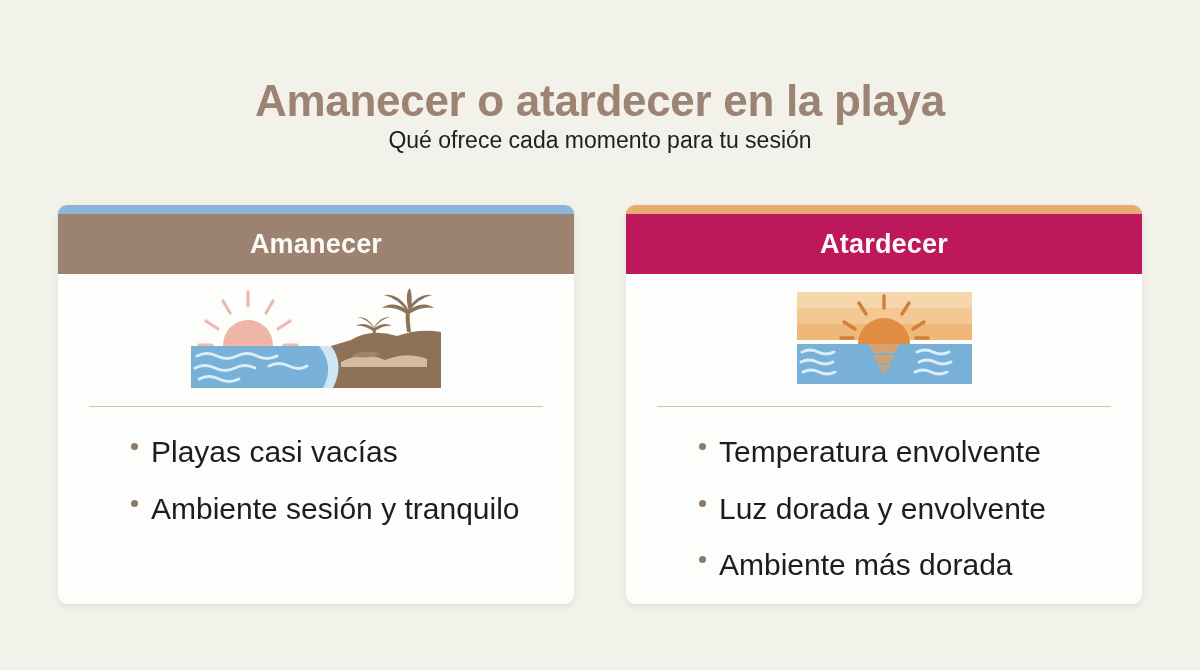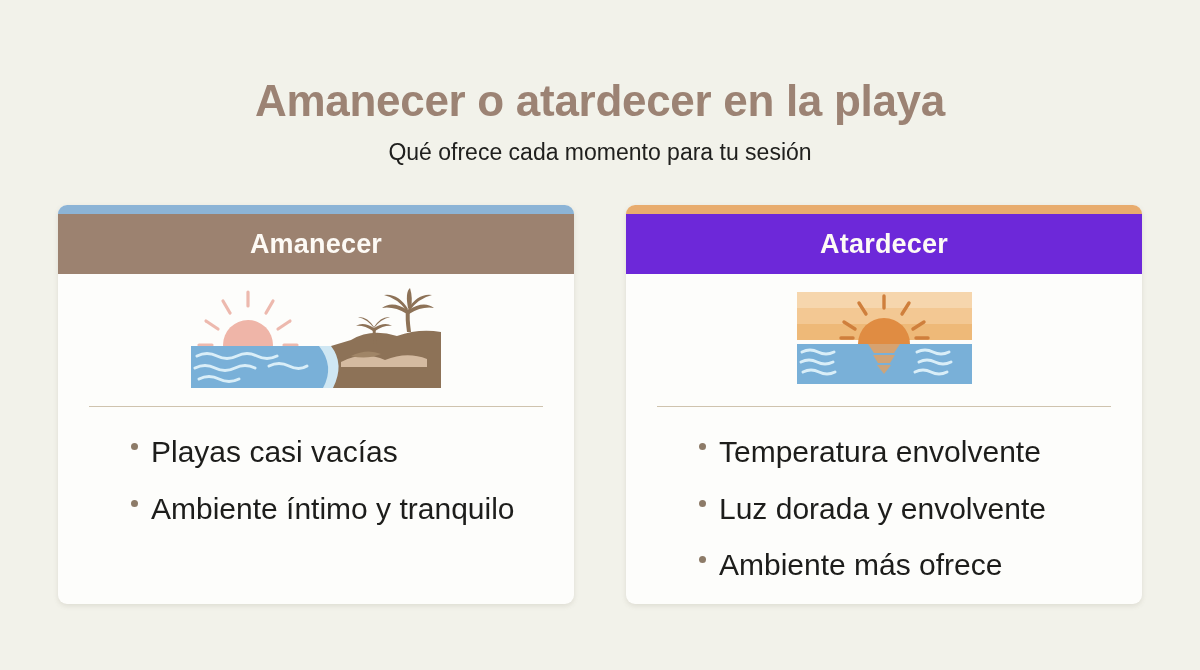--- a/index.html
+++ b/index.html
@@ -30,21 +30,20 @@
     font-size: 44px;
     font-weight: bold;
     color: #9c8374;
     letter-spacing: -0.3px;
     line-height: 1.15;
   }
 
   .page-subtitle {
     font-size: 23px;
     color: #20201e;
-    margin-top: 12px;
     line-height: 1.2;
   }
 
   
   .cards {
     position: absolute;
     top: 205px;
     left: 0;
     width: 1200px;
     display: flex;
@@ -208,30 +207,30 @@
 
         <div class="divider"></div>
 
         <ul class="bullet-list">
           <li class="bullet-item">
             <span class="bullet-dot"></span>
             <span class="bullet-text">Playas casi vacías</span>
           </li>
           <li class="bullet-item">
             <span class="bullet-dot"></span>
-            <span class="bullet-text">Ambiente íntimo y tranquilo</span>
+            <span class="bullet-text">Ambiente sesión y tranquilo</span>
           </li>
         </ul>
 
       </div>
     </div>
 
     <div class="card">
       <div class="card-topstrip" style="background:#e8ac6e"></div>
-      <div class="card-header" style="background:#6d28d9">
+      <div class="card-header" style="background:#be185d">
         <span class="card-header-title">Atardecer</span>
       </div>
       <div class="card-body">
 
         <div class="illustration">
           <svg width="175" height="92" viewBox="0 0 175 92">
 
             <rect x="0" y="0" width="175" height="16" fill="#f6d6ad"></rect>
             <rect x="0" y="16" width="175" height="16" fill="#f3c893"></rect>
             <rect x="0" y="32" width="175" height="16" fill="#eeb978"></rect>
@@ -271,21 +270,21 @@
           <li class="bullet-item">
             <span class="bullet-dot"></span>
             <span class="bullet-text">Temperatura envolvente</span>
           </li>
           <li class="bullet-item">
             <span class="bullet-dot"></span>
             <span class="bullet-text">Luz dorada y envolvente</span>
           </li>
           <li class="bullet-item">
             <span class="bullet-dot"></span>
-            <span class="bullet-text">Ambiente más ofrece</span>
+            <span class="bullet-text">Ambiente más dorada</span>
           </li>
         </ul>
 
       </div>
     </div>
 
   </div>
 </div>
 
 </body></html>

